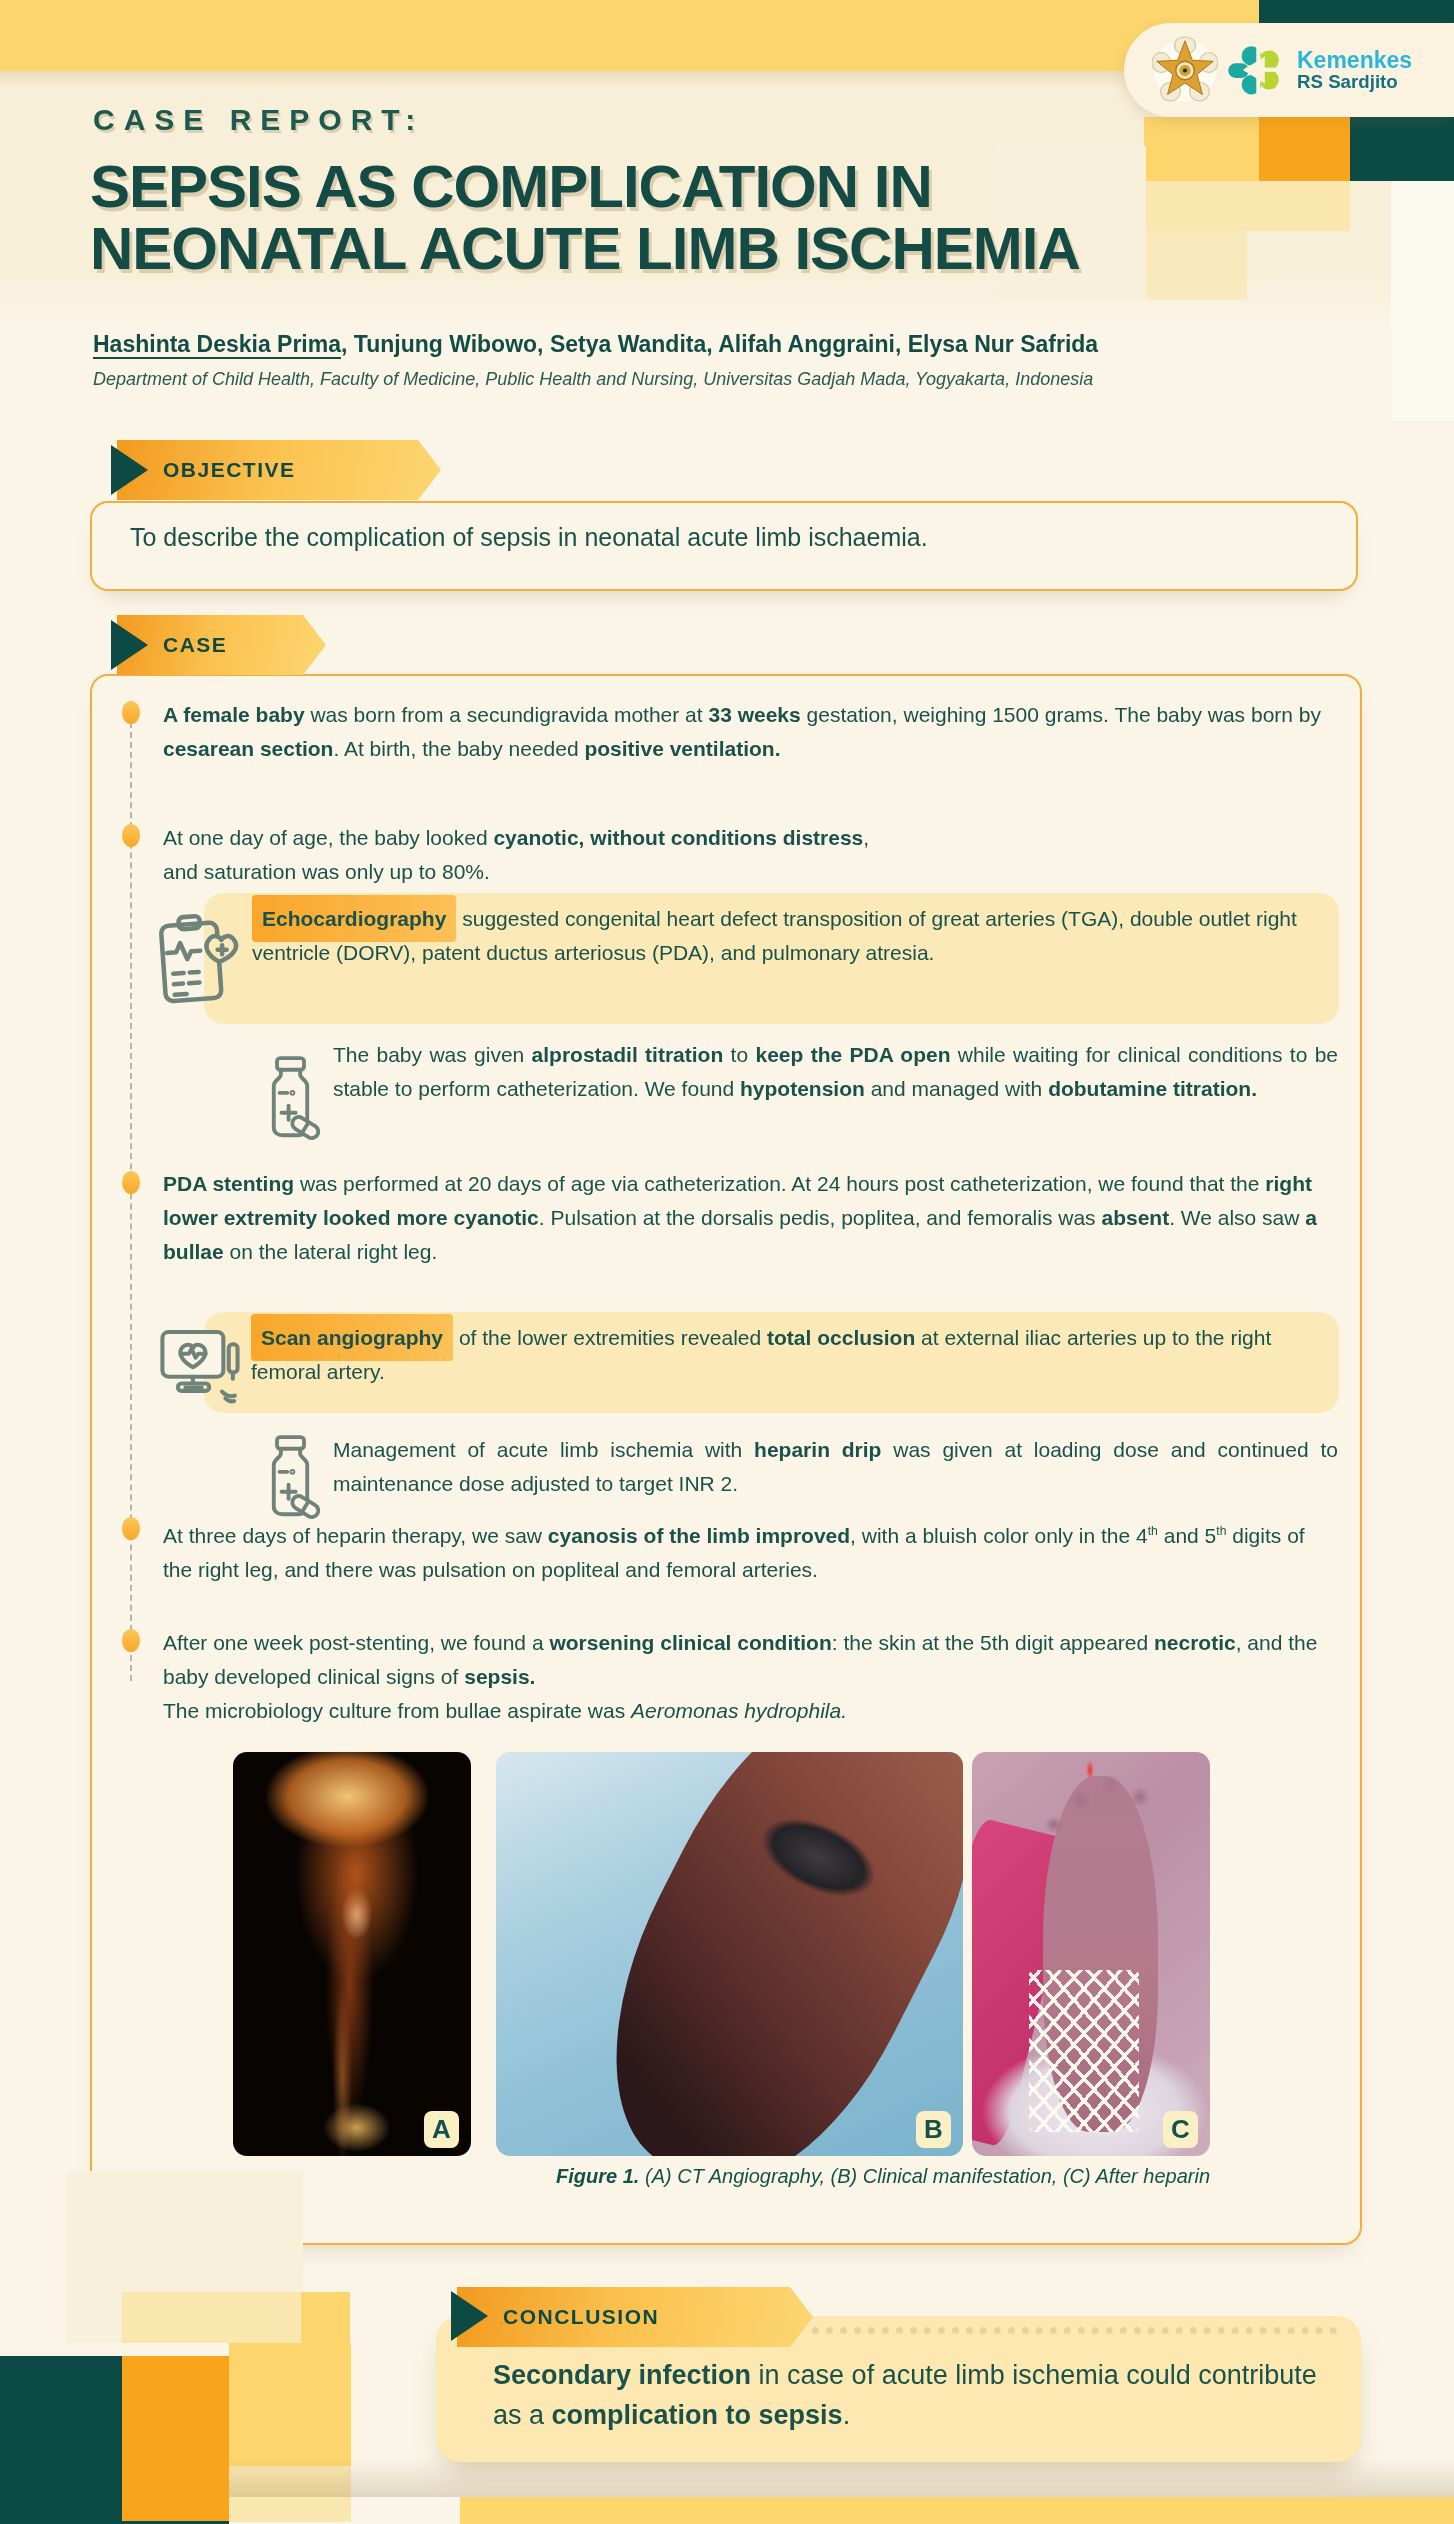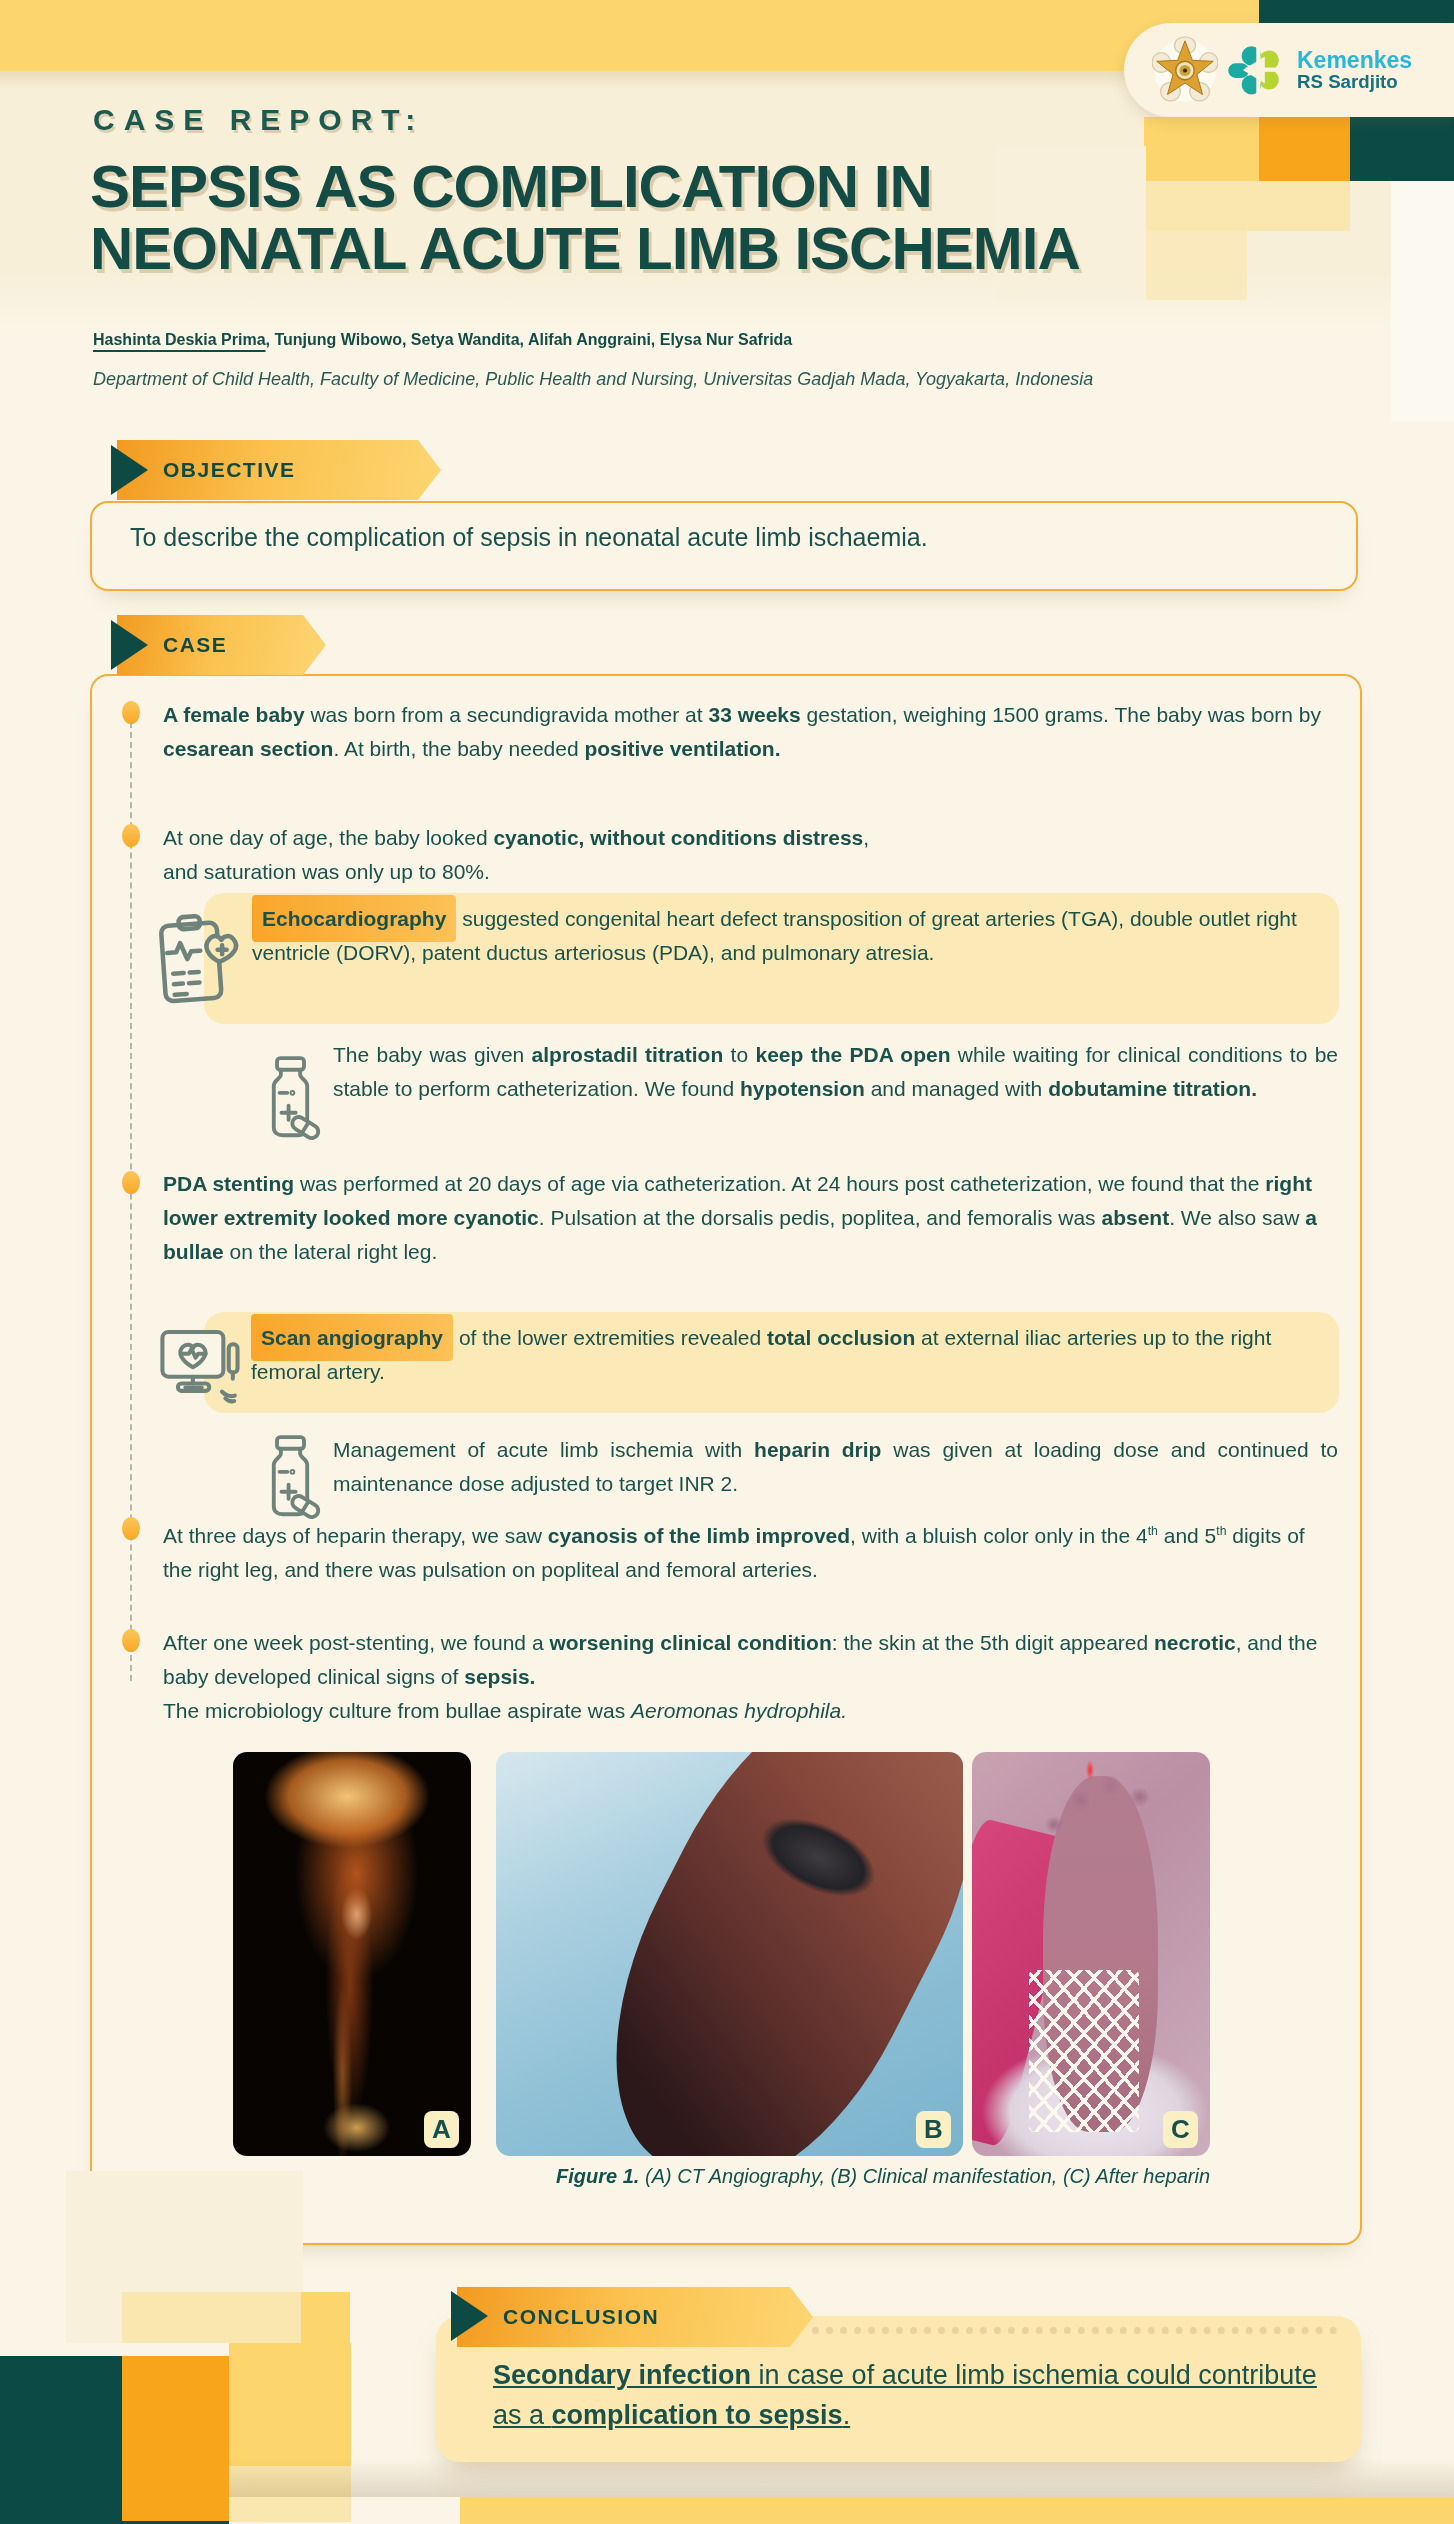--- a/index.html
+++ b/index.html
@@ -19,21 +19,21 @@
   .kemenkes-text{display:flex;flex-direction:column;line-height:1.05;}
   .kemenkes-text .l1{font-size:23px;font-weight:700;color:#2AB6D9;}
   .kemenkes-text .l2{font-size:18.7px;font-weight:700;color:#16707F;}
 
   .kicker{left:93px;top:103px;font-size:30px;font-weight:700;letter-spacing:9px;
       color:#1D594F;text-shadow:2px 2.5px 0 rgba(170,150,105,.35);}
   .big-title{left:90px;top:156px;width:1060px;font-size:60px;line-height:62px;
       font-weight:700;letter-spacing:-1px;color:#144C45;
       text-shadow:3px 3.5px 0 rgba(178,158,115,.42);}
 
-  .authors{left:93px;top:331px;font-size:16px;font-weight:700;color:#134C45;}
+  .authors{left:93px;top:331px;font-size:23px;font-weight:700;color:#134C45;}
   .authors .first{text-decoration:underline;text-underline-offset:4.5px;text-decoration-thickness:1.5px;}
   .affiliation{left:93px;top:369px;font-size:18px;font-style:italic;color:#2A5A52;}
 
   
   .d-yellow{background:#FCD56C;} .d-orange{background:#F9A51B;} .d-teal{background:#0C4B45;}
   .d-paleyellow{background:#FAE7B0;} .d-cream1{background:#F9F0DB;} .d-cream2{background:#FCFAF0;}
 
   
   .frame{border:2px solid #F2AE3C;border-radius:18px;
          box-shadow:0 13px 23px -13px rgba(140,110,60,.30);}
@@ -104,21 +104,21 @@
       background:radial-gradient(closest-side,#ff2a2a,rgba(255,42,42,.2) 80%,transparent);}
 
   .caption{left:233px;top:2165px;width:977px;text-align:right;font-size:20px;
       font-style:italic;color:#14514A;z-index:4;}
   .caption .cb{font-weight:700;}
 
   
   .conclusion-box{left:436px;top:2316px;width:925px;height:146px;background:#FCE8B0;
       border-radius:24px;box-shadow:0 17px 28px -9px rgba(150,120,60,.35);z-index:3;}
   .dotline{left:812px;top:2327px;width:525px;height:0;border-top:7px dotted #E9D29B;z-index:5;}
-  .conclusion-text{left:493px;top:2355px;width:838px;font-size:27px;line-height:40px;z-index:6;text-decoration:underline;}
+  .conclusion-text{left:493px;top:2355px;width:838px;font-size:27px;line-height:40px;z-index:6;}
 
   
   .shadow-band{left:229px;top:2458px;width:1226px;height:39px;
       background:linear-gradient(180deg,rgba(120,90,40,0),rgba(120,90,40,.20));}
 </style>
 </head>
 <body>
 
 <div class="page">
 

